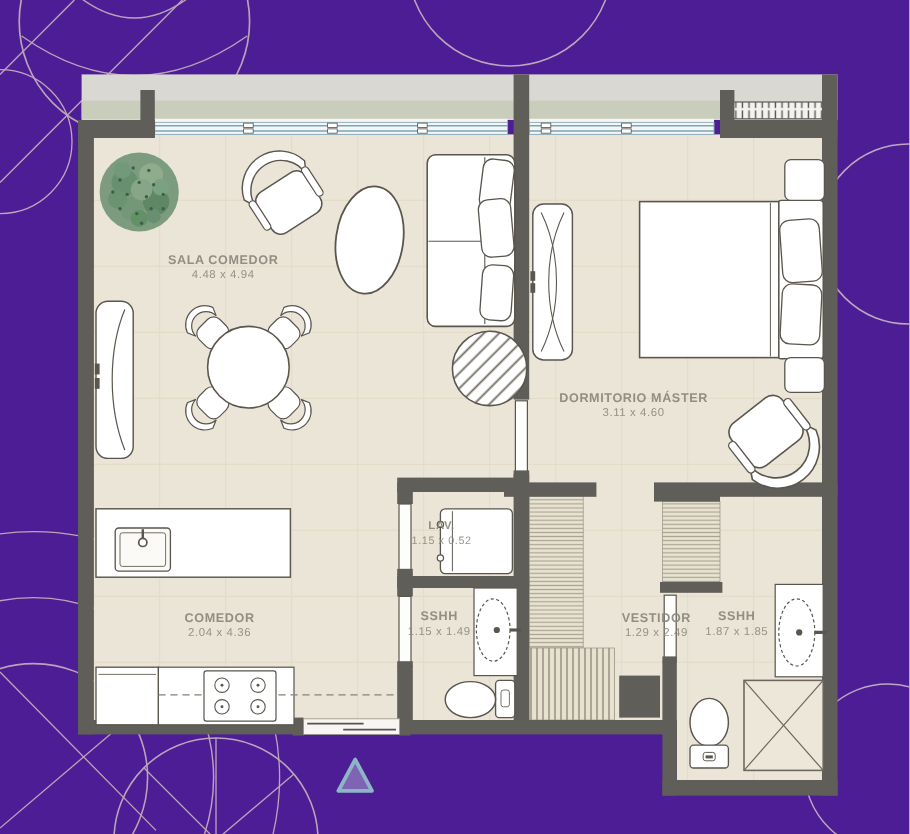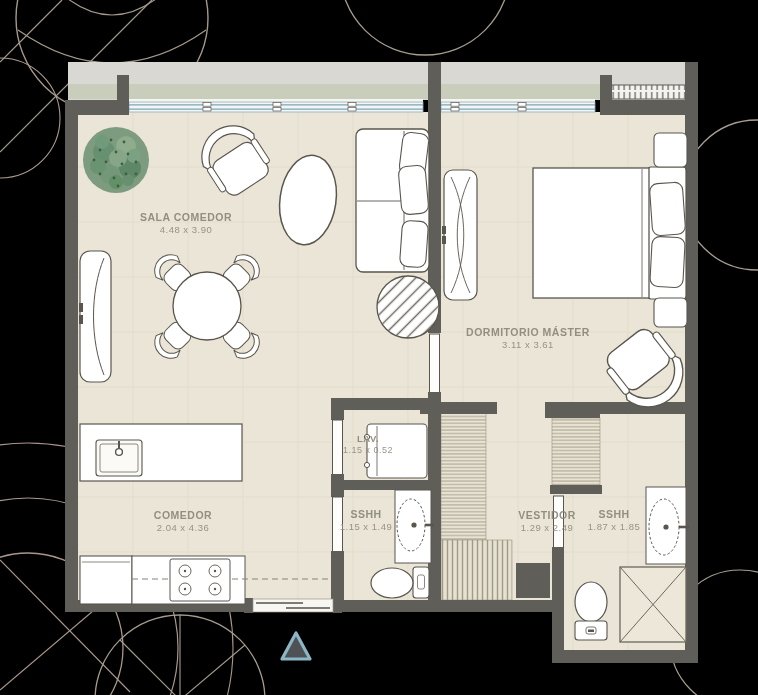--- a/index.html
+++ b/index.html
@@ -1,17 +1,17 @@
 <!DOCTYPE html>
 <html><head>
 <meta charset="utf-8">
 <style>
   html,body{margin:0;padding:0;background:#fbf7ef;}
   .plan-wrap{
-    position:relative;width:758px;height:695px;background:#000000;
+    position:relative;width:758px;height:695px;background:#4c1d95;
     overflow:hidden;font-family:"Liberation Sans",sans-serif;
   }
   .plan-wrap svg{position:absolute;left:0;top:0;}
   .room-label{
     position:absolute;transform:translateX(-50%);text-align:center;
     color:#8b877a;letter-spacing:.5px;white-space:nowrap;z-index:2;
   }
   .room-label .room-name{font-size:10.5px;font-weight:bold;opacity:.92;}
   .room-label .room-dims{font-size:9.5px;margin-top:1px;opacity:.88;}
   .room-label.sm .room-name{font-size:9.5px;}
@@ -336,25 +336,25 @@
     <line x1="686" y1="567" x2="620" y2="642" stroke="#6b675e" stroke-width="1"></line>
   </g>
 
   <g>
     <polygon points="296,633 282,659 310,659" fill="#dfeaf0" fill-opacity="0.35" stroke="#8cb6c6" stroke-width="3.2" stroke-linejoin="round"></polygon>
   </g>
 </svg>
 
 <div class="room-label" style="left:186px;top:211px">
   <div class="room-name">SALA COMEDOR</div>
-  <div class="room-dims">4.48 x 3.90</div>
+  <div class="room-dims">4.48 x 4.94</div>
 </div>
 <div class="room-label" style="left:528px;top:326px">
   <div class="room-name">DORMITORIO MÁSTER</div>
-  <div class="room-dims">3.11 x 3.61</div>
+  <div class="room-dims">3.11 x 4.60</div>
 </div>
 <div class="room-label sm" style="left:368px;top:433px">
   <div class="room-name">LAV.</div>
   <div class="room-dims">1.15 x 0.52</div>
 </div>
 <div class="room-label" style="left:366px;top:508px">
   <div class="room-name">SSHH</div>
   <div class="room-dims">1.15 x 1.49</div>
 </div>
 <div class="room-label" style="left:547px;top:509px">

